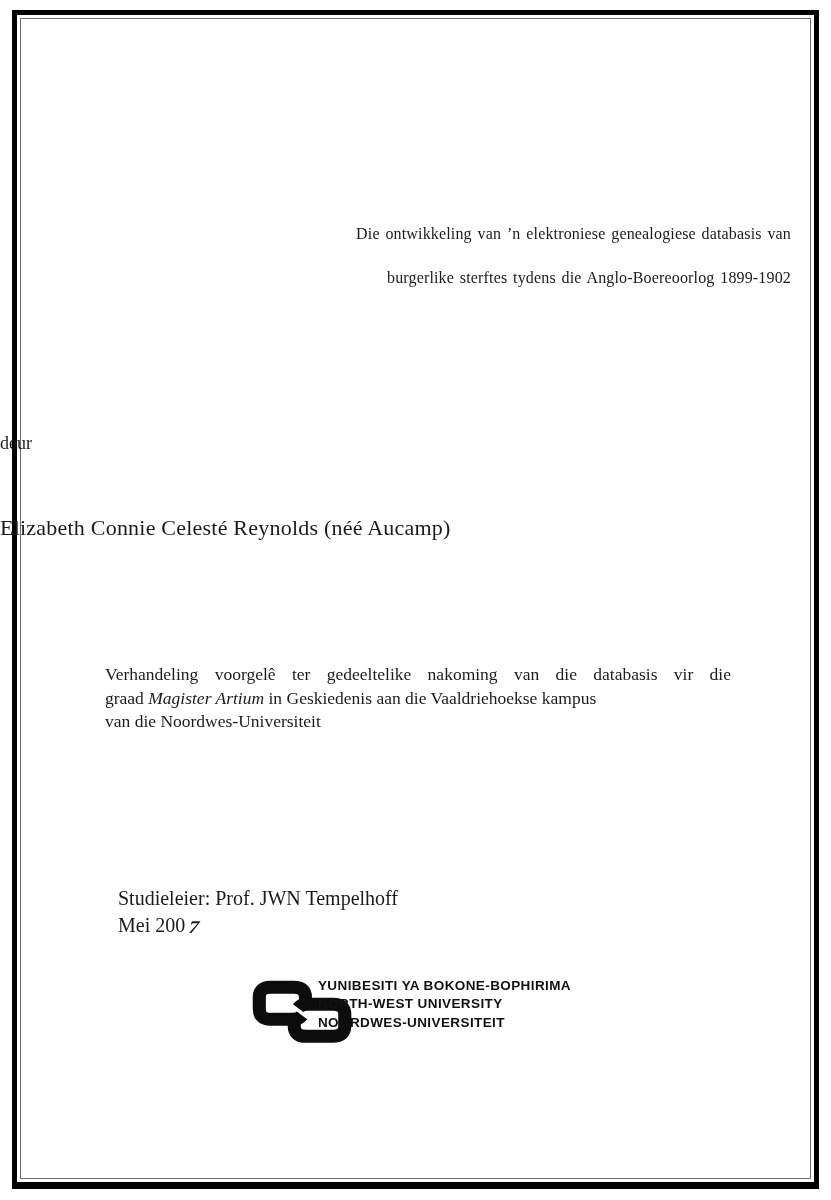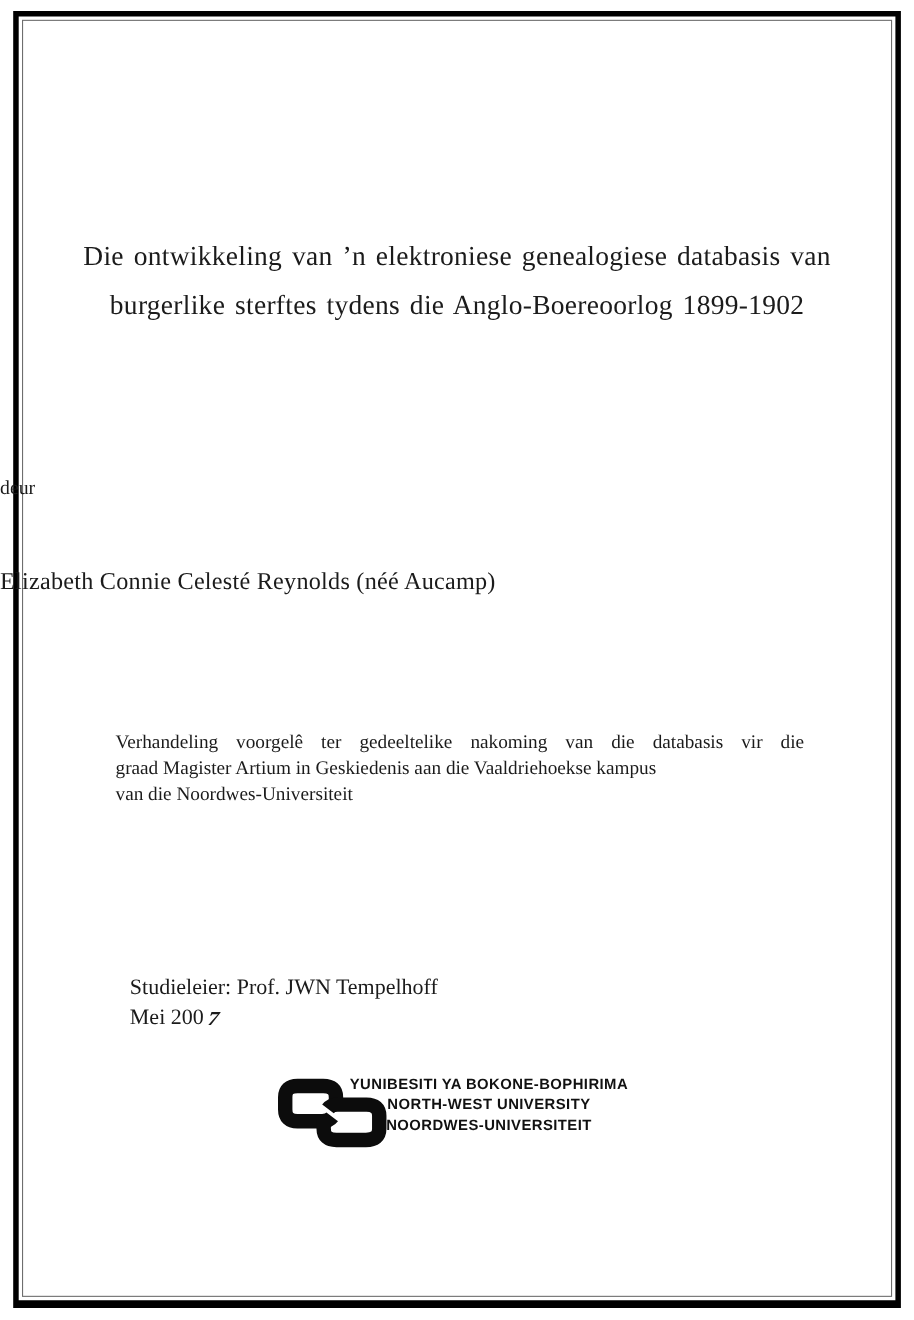--- a/index.html
+++ b/index.html
@@ -27,22 +27,22 @@
   }
   .frame-inner {
     position: absolute;
     left: 20px; top: 18px; right: 20px; bottom: 21px;
     border: 1px solid #6e6e6e;
     pointer-events: none;
   }
   .thesis-title {
     position: absolute;
     left: 40px; right: 40px; top: 212px;
-    text-align: center;
-    font-size: 25px;
+    text-align: right;
+    font-size: 16px;
     line-height: 44px;
     word-spacing: 0.10em;
     letter-spacing: 0.01em;
     white-space: nowrap;
   }
   .byline {
     position: absolute;
     left: 0; right: 0; top: 433px;
     text-align: left;
     font-size: 18px;
@@ -57,42 +57,42 @@
     position: absolute;
     left: 105px; top: 663px;
     width: 626px;
     font-size: 17.5px;
     line-height: 23.6px;
   }
   .statement .st-line1 {
     text-align: justify;
     text-align-last: justify;
   }
-  .statement .it { }
+  .statement .it { font-style: italic; }
   .supervisor-block {
     position: absolute;
     left: 118px; top: 885px;
     font-size: 20px;
     line-height: 27px;
   }
   .year-seven {
     display: inline-block;
     font-weight: 700;
     transform: skewX(-18deg) scaleY(0.9);
     transform-origin: bottom left;
   }
   .logo-mark {
     position: absolute;
     left: 252px; top: 976px;
     width: 102px; height: 72px;
   }
   .logo-text {
     position: absolute;
     right: 260px; top: 977px;
-    text-align: center;
+    text-align: left;
     white-space: nowrap;
     font-family: "Liberation Sans", sans-serif;
     font-weight: 700;
     font-size: 13.5px;
     line-height: 18.4px;
     letter-spacing: 0.4px;
     color: #111;
   }
 </style>
 </head>

